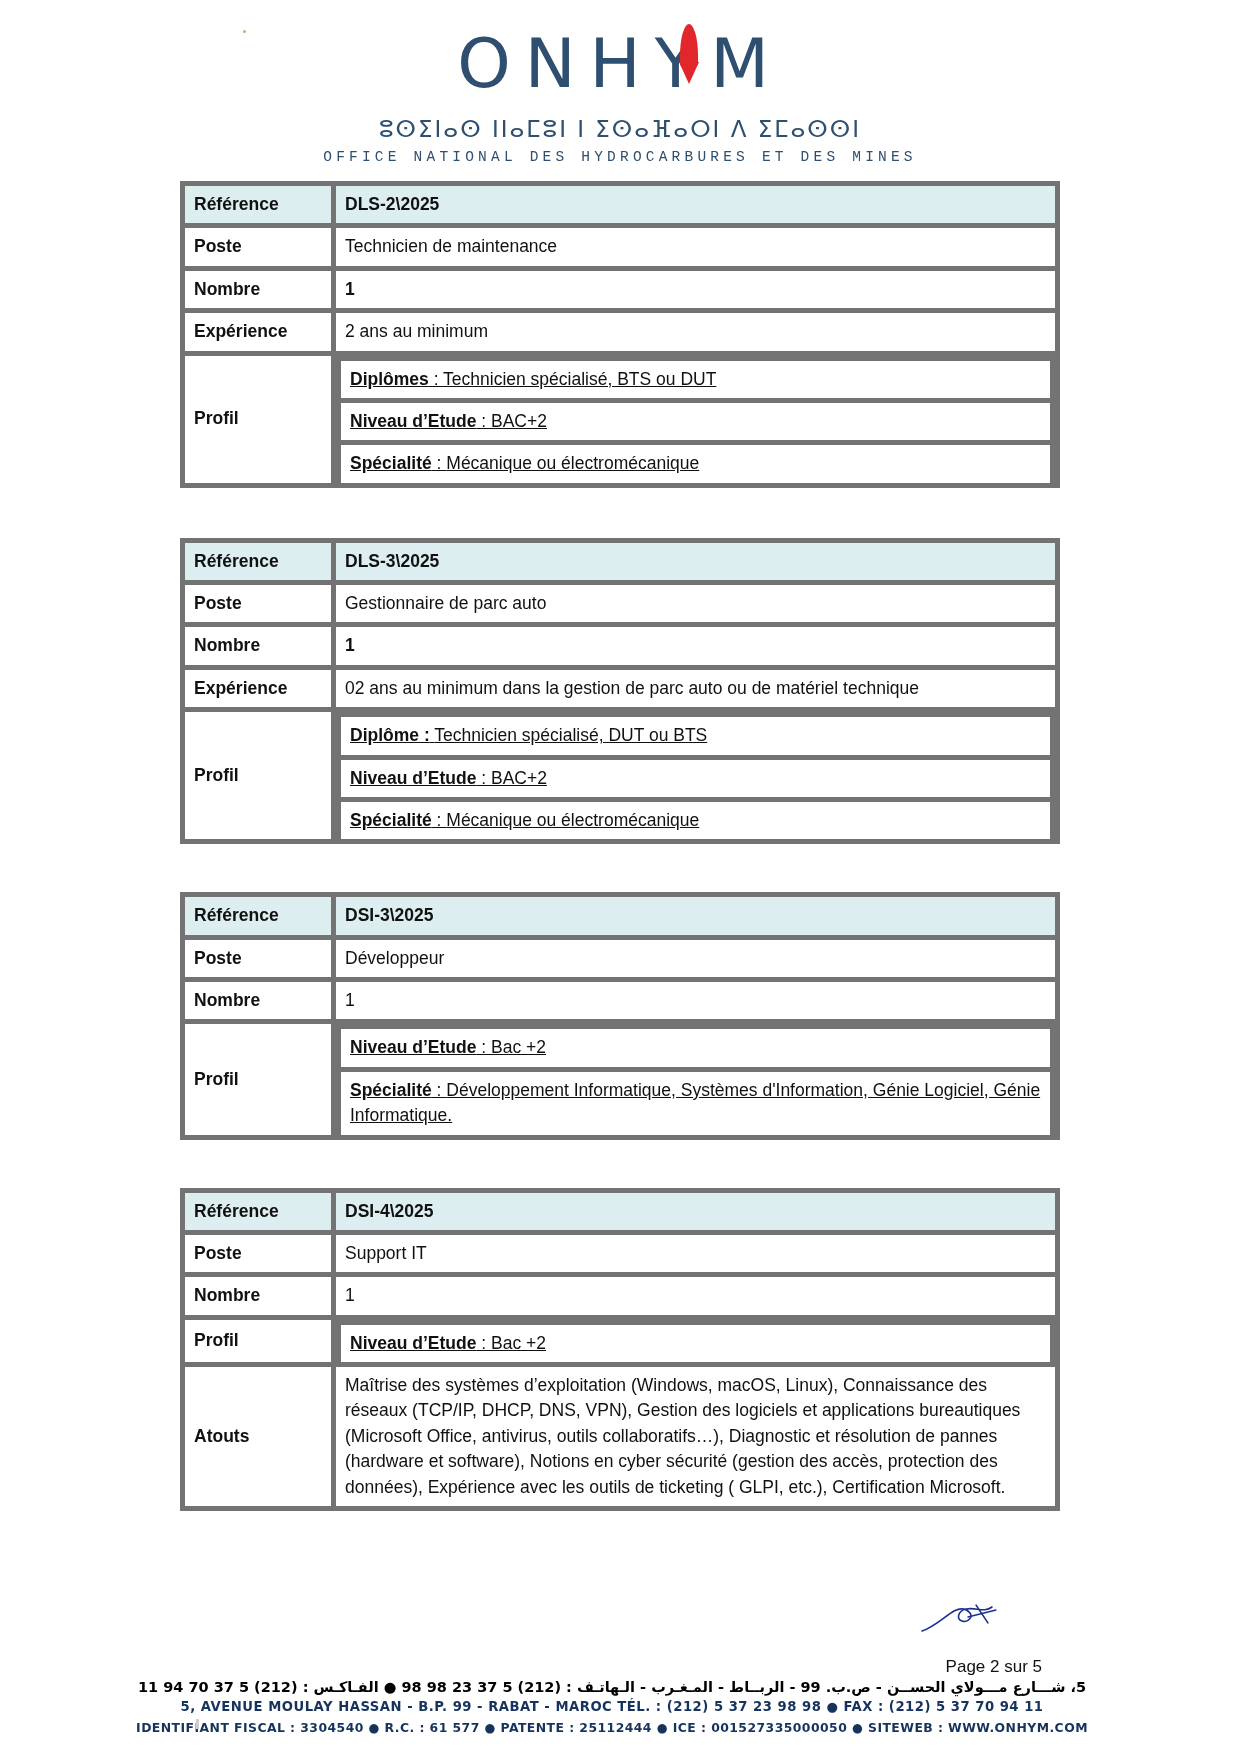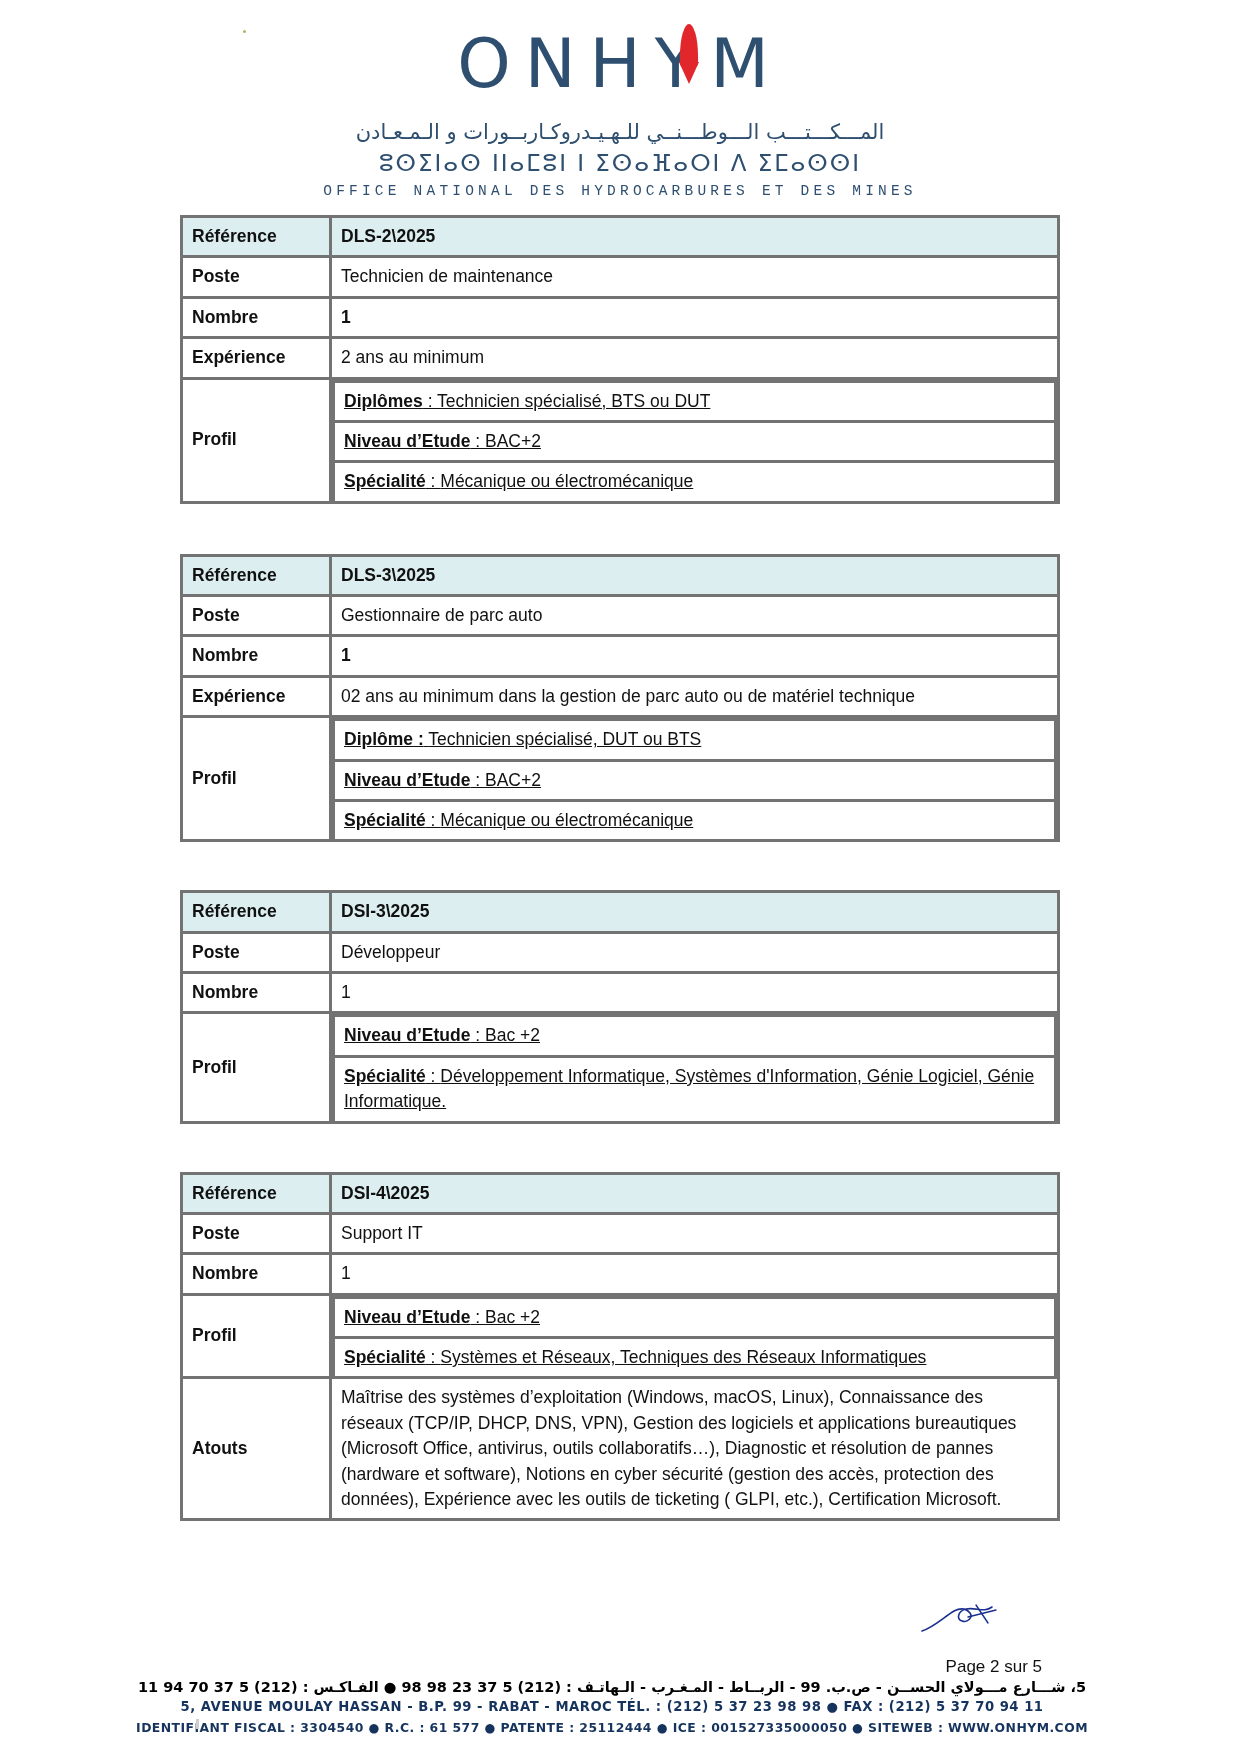--- a/index.html
+++ b/index.html
@@ -103,21 +103,21 @@
     padding-top: 16px;
   }
   table.jobtable {
     width: 880px;
     border-collapse: collapse;
     table-layout: fixed;
     margin-bottom: 0;
     font-size: 17.5px;
   }
   table.jobtable td {
-    border: 3px solid #737373;
+    border: 5px solid #737373;
     padding: 6px 9px;
     vertical-align: middle;
     line-height: 1.45;
     color: #111;
   }
   td.label {
     width: 128px;
     font-weight: bold;
     white-space: nowrap;
   }
@@ -233,21 +233,20 @@
     <div class="scan-mark"></div>
 
     <div class="logo-wrap">
       <span class="logo-text">ONHYM</span>
       <span class="logo-flame">
         <span class="fl-top"></span>
         <span class="fl-bot"></span>
       </span>
     </div>
 
-    <div class="arabic-line">المـــكـــتـــب الـــوطـــنــي للـهـيـدروكـاربــورات و الـمـعـادن</div>
     <div class="tifinagh-line">ⵓⵙⵉⵏⴰⵙ ⵏⵏⴰⵎⵓⵏ ⵏ ⵉⵙⴰⴼⴰⵔⵏ ⴷ ⵉⵎⴰⵙⵙⵏ</div>
     <div class="office-line">OFFICE NATIONAL DES HYDROCARBURES ET DES MINES</div>
   </div>
 
   <div class="tables">
 
     <table class="jobtable">
       <tbody>
           <tr class="ref-row">
         <td class="label">Référence</td>
@@ -394,25 +393,20 @@
         <td class="val">1</td>
       </tr>
       <tr>
         <td class="label">Profil</td>
         <td class="nest-host">
           <table class="nested">
             <tbody>
             <tr>
               <td>
                 <span class="b">Niveau d’Etude</span><span> : </span><span>Bac +2</span>
-              </td>
-            </tr>
-            <tr>
-              <td>
-                <span class="b">Spécialité</span><span> : </span><span>Systèmes et Réseaux, Techniques des Réseaux Informatiques</span>
               </td>
             </tr>
           </tbody>
               </table>
         </td>
       </tr>
       <tr>
         <td class="label">Atouts</td>
         <td class="val atouts-text">Maîtrise des systèmes d’exploitation (Windows, macOS, Linux), Connaissance des réseaux (TCP/IP, DHCP, DNS, VPN), Gestion des logiciels et applications bureautiques (Microsoft Office, antivirus, outils collaboratifs…), Diagnostic et résolution de pannes (hardware et software), Notions en cyber sécurité (gestion des accès, protection des données), Expérience avec les outils de ticketing ( GLPI, etc.), Certification Microsoft.</td>
       </tr>

